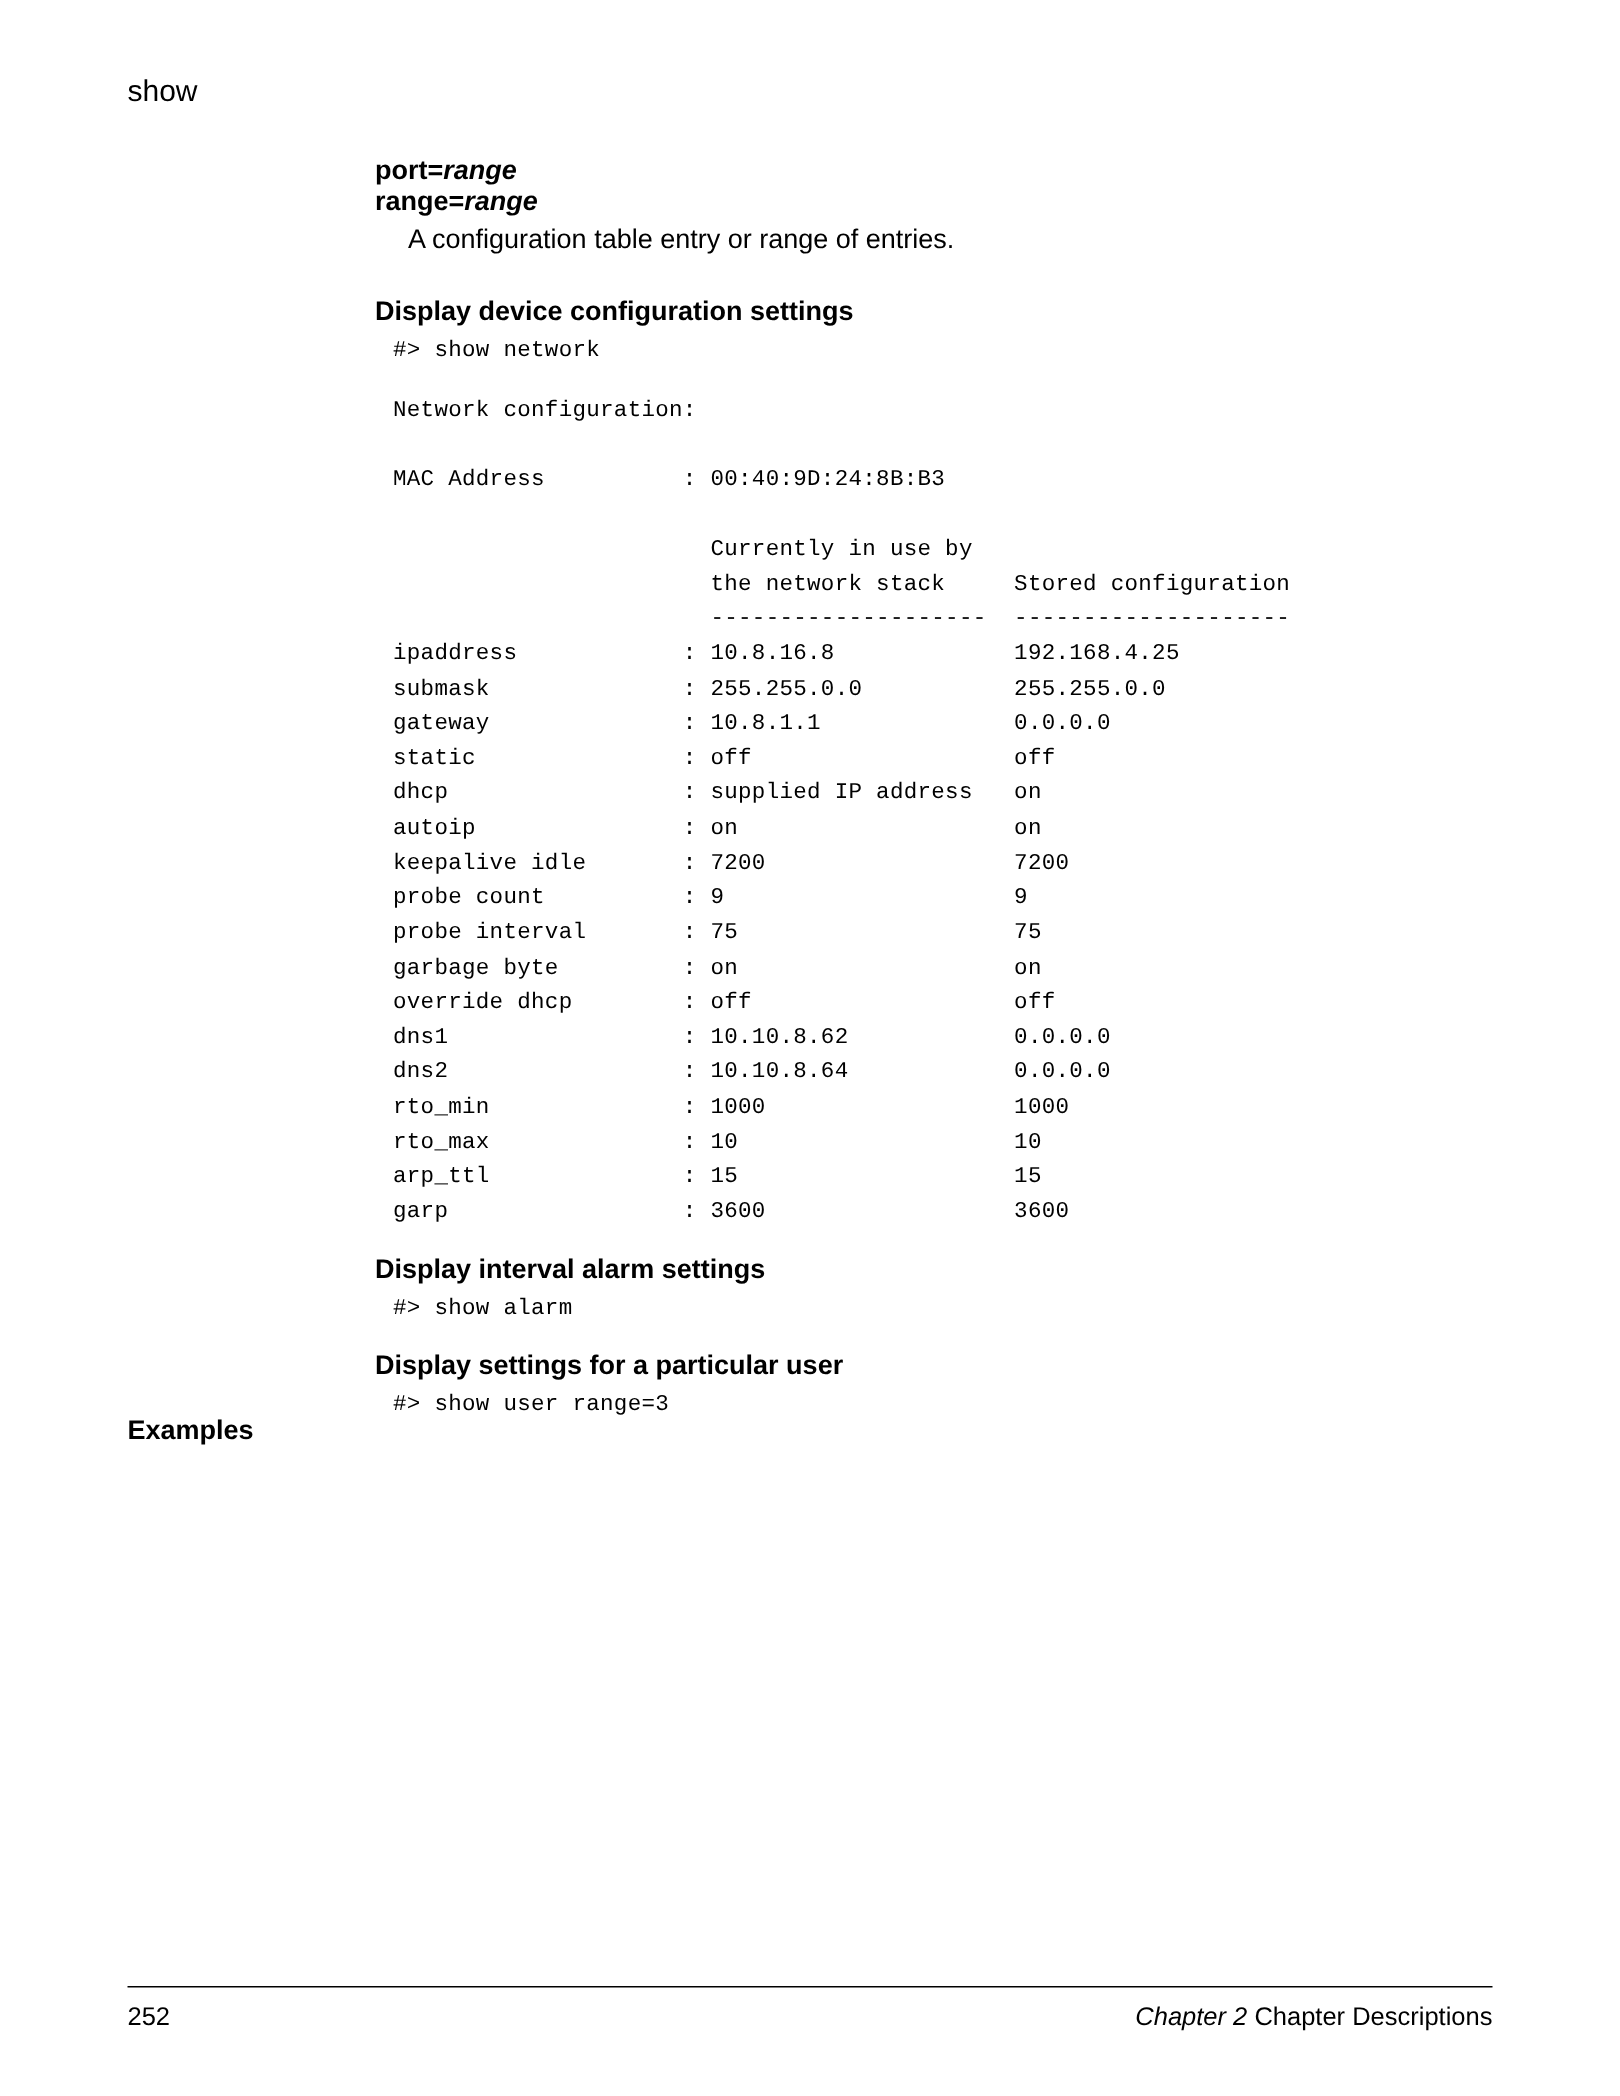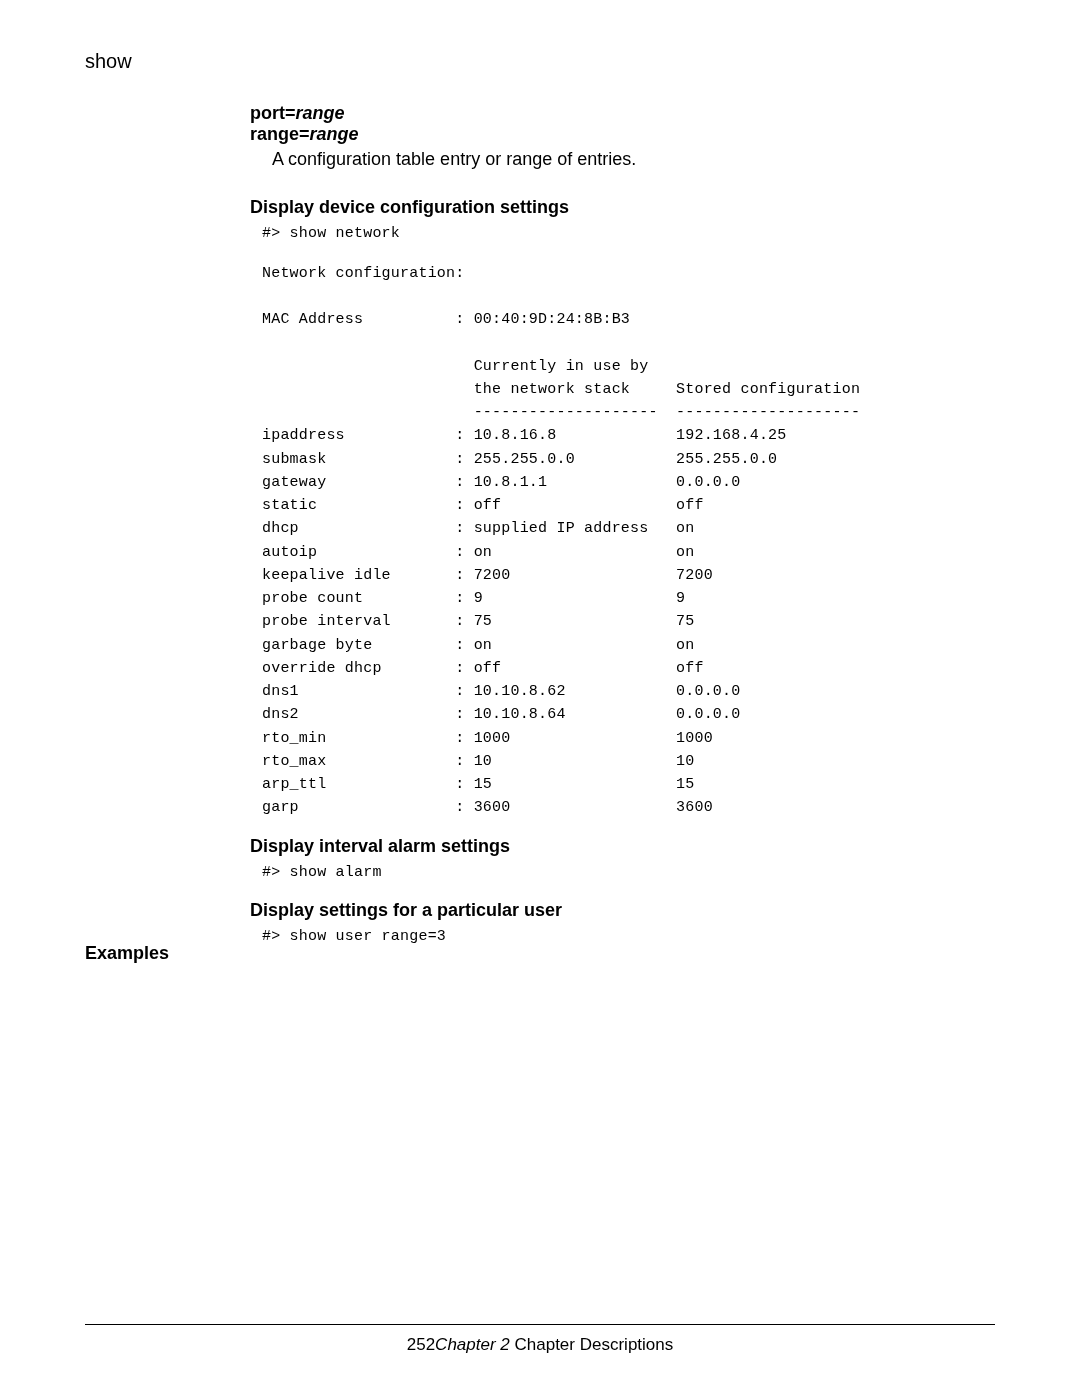--- a/index.html
+++ b/index.html
@@ -65,21 +65,21 @@
     left: 85px;
     right: 85px;
     bottom: 42px;
   }
   .footer-line {
     border-top: 1.5px solid #000;
     margin-bottom: 10px;
   }
   .footer-row {
     display: flex;
-    justify-content: center;
+    justify-content: space-between;
     font-size: 17px;
   }
   .footer-right .chap {
     font-style: italic;
   }
 </style>
 </head>
 <body>
 
 <div class="page">

